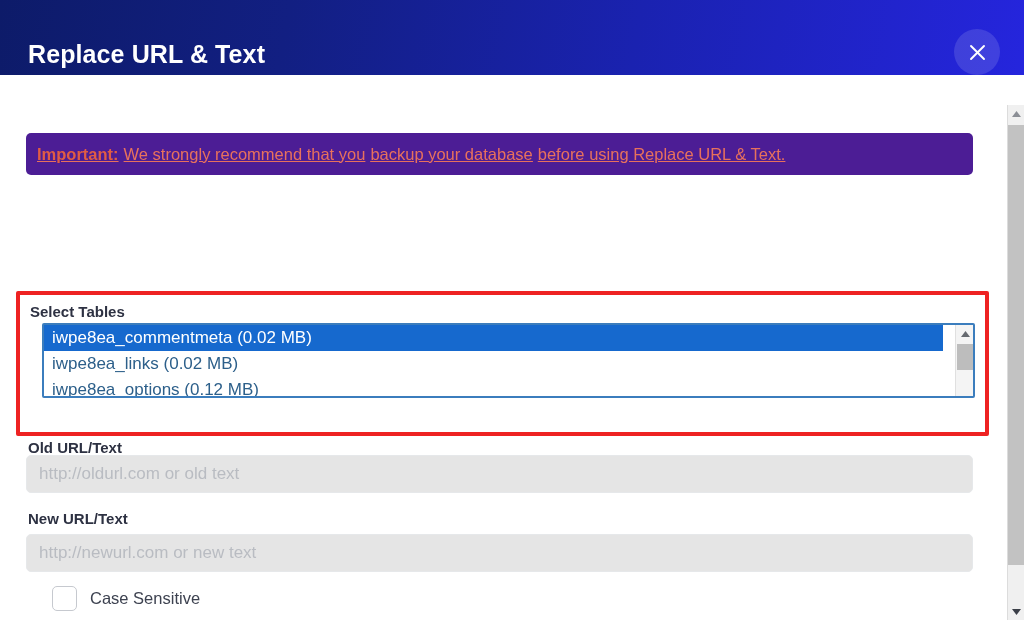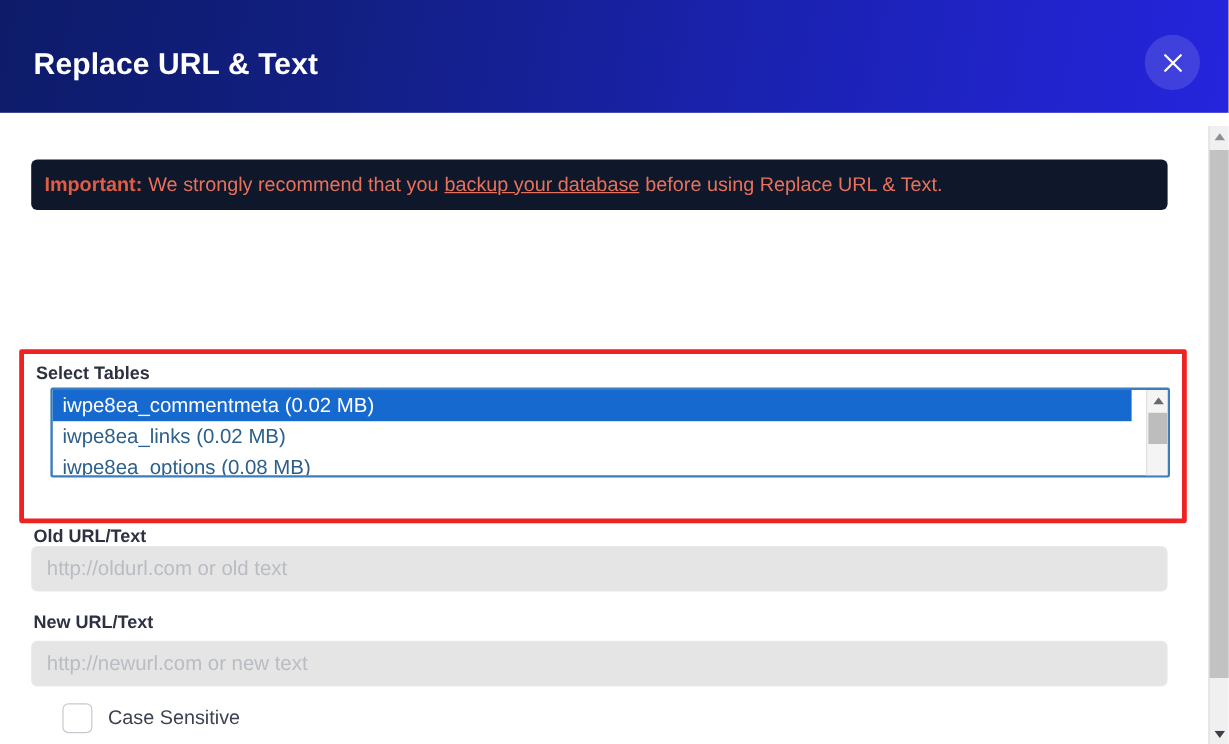--- a/index.html
+++ b/index.html
@@ -13,21 +13,21 @@
     position: relative;
     width: 1024px; height: 620px;
     background: #ffffff;
     overflow: hidden;
   }
 
   
   .modal-header {
     position: absolute;
     left: 0; top: 0;
-    width: 1024px; height: 94px;
+    width: 1024px; height: 75px;
     background: linear-gradient(100deg, #0d1b69 0%, #121f82 28%, #1a22b0 62%, #2525dd 100%);
     overflow: hidden;
   }
   .modal-title {
     position: absolute;
     left: 28px; top: 40px;
     font-size: 25px;
     font-weight: bold;
     color: #ffffff;
     letter-spacing: 0.1px;
@@ -51,28 +51,29 @@
     left: 0; top: 105px;
     width: 1007px; height: 515px;
     background: #ffffff;
   }
 
   
   .alert {
     position: absolute;
     left: 26px; top: 28px;
     width: 947px; height: 42px;
-    background: #0f172a;
+    background: #4c1d95;
     border-radius: 5px;
     display: flex;
     align-items: center;
     padding-left: 11px;
     font-size: 16.5px;
     color: #e8715c;
     white-space: nowrap;
+    text-decoration: underline;
   }
   .alert b { color: #e05c44; font-weight: bold; }
   .alert .alert-link {
     color: #e8715c;
     text-decoration: underline;
     cursor: pointer;
   }
   .alert .sp { width: 5px; display: inline-block; }
 
   
@@ -243,21 +244,21 @@
       <span class="sp"></span>
       <span>before using Replace URL &amp; Text.</span>
     </div>
 
     <div class="field-label" id="lbl-select-tables">Select Tables</div>
 
     <div class="listbox">
       <div class="lb-items">
         <div class="lb-item selected">iwpe8ea_commentmeta (0.02 MB)</div>
         <div class="lb-item">iwpe8ea_links (0.02 MB)</div>
-        <div class="lb-item">iwpe8ea_options (0.08 MB)</div>
+        <div class="lb-item">iwpe8ea_options (0.12 MB)</div>
       </div>
       <div class="lb-scroll">
         <div class="lb-arrow up">
           <svg width="9" height="6" viewBox="0 0 9 6">
               <polygon points="4.5,0 9,6 0,6" fill="#666a70"></polygon>
             </svg>
         </div>
         <div class="lb-thumb"></div>
         <div class="lb-arrow down">
           <svg width="9" height="6" viewBox="0 0 9 6">

